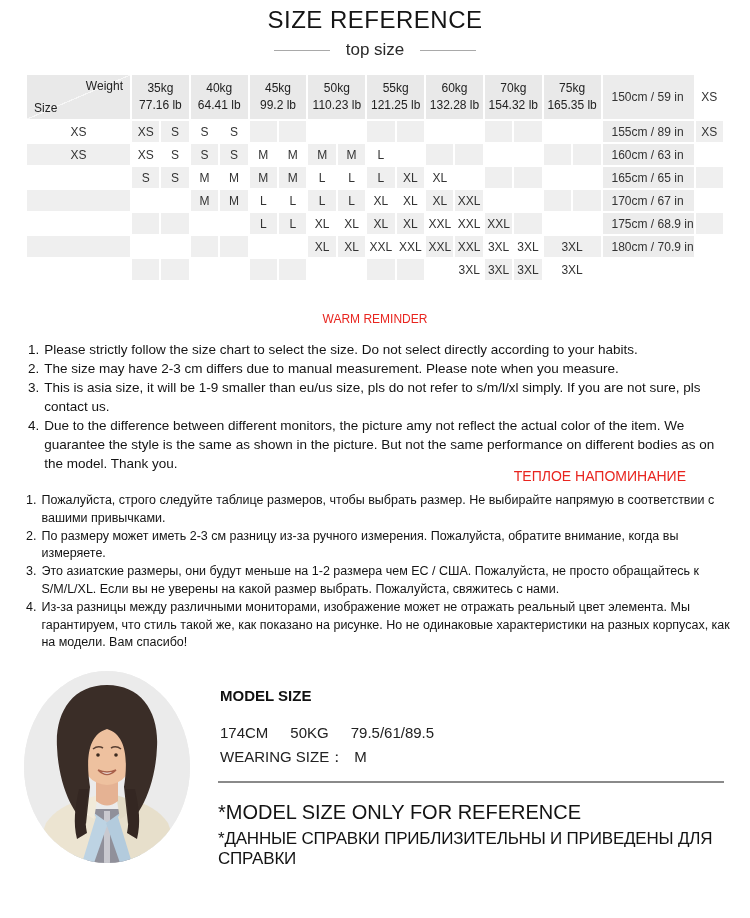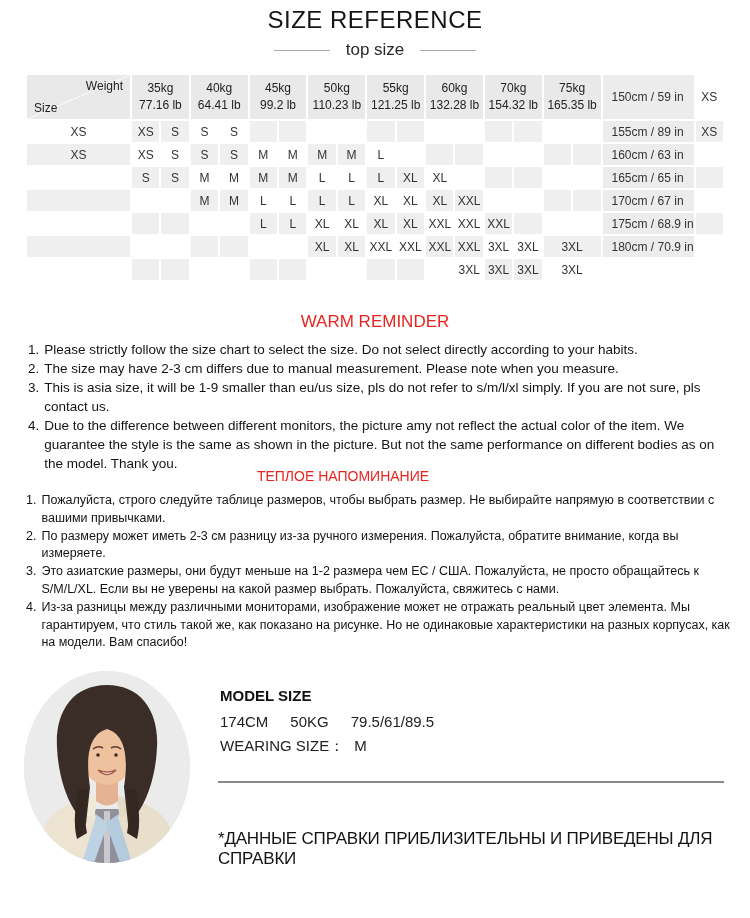--- a/index.html
+++ b/index.html
@@ -23,36 +23,36 @@
   .hcell{background:#e9e9e9;flex-direction:column;line-height:1.45;color:#222;
          grid-column:span 2;justify-content:center;}
   .corner{background:#e9e9e9;position:relative;grid-column:span 1;
           background-image:linear-gradient(to bottom right,rgba(255,255,255,0) 49.4%,#f7f7f7 49.4%,#f7f7f7 50.8%,rgba(255,255,255,0) 50.8%);}
   .corner .tr{position:absolute;top:4px;right:7px;font-size:12px;color:#222;}
   .corner .bl{position:absolute;bottom:4px;left:7px;font-size:12px;color:#222;}
   .lcell{background:#ececec;justify-content:flex-start;padding-left:9px;color:#333;}
 
   
   .warm-heading{position:absolute;top:312px;left:0;width:750px;text-align:center;
-                font-size:17px;}
+                font-size:12px;}
   .en-list{position:absolute;top:340px;left:28px;width:700px;font-size:13.5px;
            line-height:19px;color:#141414;}
-  .ru-heading{position:absolute;top:468px;left:0;width:686px;text-align:center;
+  .ru-heading{position:absolute;top:468px;left:0;width:686px;text-align:right;
               font-size:14px;}
   .ru-list{position:absolute;top:492px;left:26px;width:706px;font-size:12.5px;
            line-height:17.8px;color:#141414;}
   .list-item{display:flex;}
   .list-num{flex:0 0 auto;padding-right:5px;}
 
   
   .avatar{position:absolute;left:24px;top:671px;width:166px;height:192px;
           border-radius:50%;overflow:hidden;background:#ebebeb;}
   .model-info{position:absolute;left:220px;top:687px;}
   .model-heading{font-size:15px;font-weight:bold;color:#111;}
-  .model-stats{margin-top:9px;font-size:15px;color:#222;}
+  .model-stats{margin-top:20px;font-size:15px;color:#222;}
   .model-stats span{margin-right:22px;}
   .wearing{margin-top:7px;font-size:15px;color:#222;}
   .wearing .val{margin-left:10px;}
   .model-divider{position:absolute;left:218px;top:781px;width:506px;height:2px;background:#8a8a8a;}
   .footnote-en{position:absolute;left:218px;top:801px;font-size:20px;color:#131313;}
   .footnote-ru{position:absolute;left:218px;top:829px;font-size:17px;letter-spacing:-0.2px;color:#131313;}
 </style>
 </head>
 <body>
 
@@ -309,15 +309,16 @@
 
   <div class="model-info">
     <div class="model-heading">MODEL SIZE</div>
     <div class="model-stats"><span>174CM</span><span>50KG</span><span>79.5/61/89.5</span></div>
     <div class="wearing">
       <span>WEARING SIZE：</span><span class="val">M</span>
     </div>
   </div>
 
   <div class="model-divider"></div>
+  <div class="footnote-en">*MODEL SIZE ONLY FOR REFERENCE</div>
   <div class="footnote-ru">*ДАННЫЕ СПРАВКИ ПРИБЛИЗИТЕЛЬНЫ И ПРИВЕДЕНЫ ДЛЯ СПРАВКИ</div>
 
 </div>
 
 </body></html>

